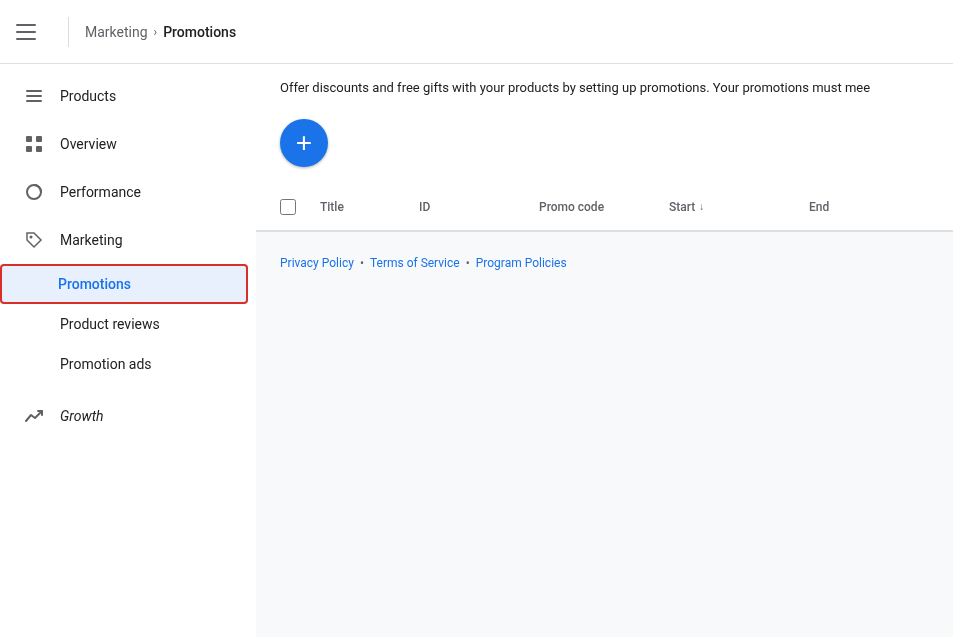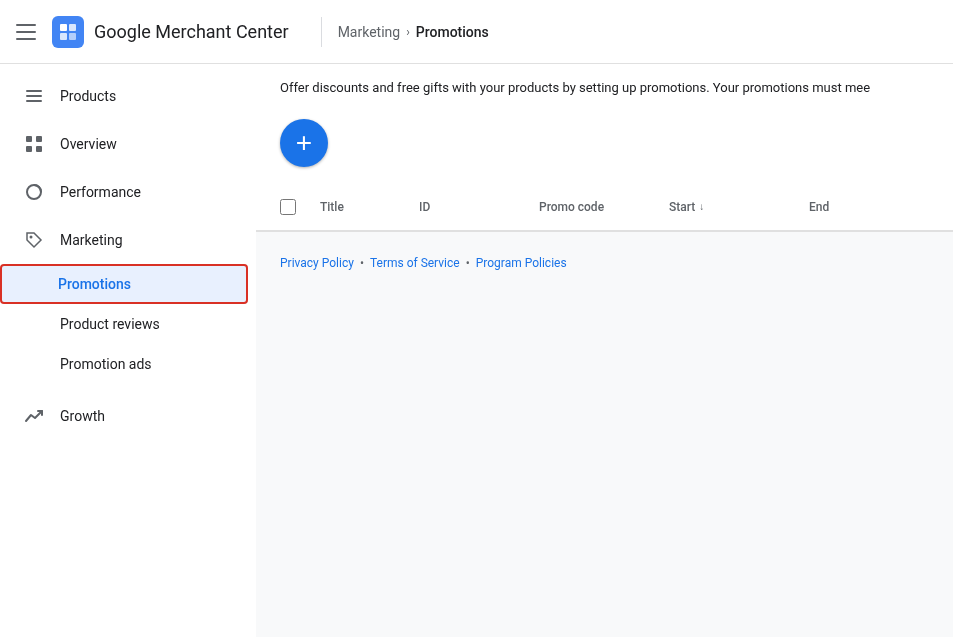--- a/index.html
+++ b/index.html
@@ -202,31 +202,20 @@
   </style>
 </head>
 <body>
 
 <div class="top-header">
   <div class="hamburger-icon">
     <span></span>
       <span></span>
       <span></span>
   </div>
-  <div class="logo-area">
-    <div class="logo-icon">
-      <svg width="20" height="20" viewBox="0 0 20 20">
-        <rect x="2" y="2" width="7" height="7" rx="1" fill="#fff"></rect>
-        <rect x="11" y="2" width="7" height="7" rx="1" fill="#fff" opacity="0.8"></rect>
-        <rect x="2" y="11" width="7" height="7" rx="1" fill="#fff" opacity="0.8"></rect>
-        <rect x="11" y="11" width="7" height="7" rx="1" fill="#fff" opacity="0.6"></rect>
-      </svg>
-    </div>
-    <span class="app-title">Google Merchant Center</span>
-  </div>
   <div class="header-divider"></div>
   <div class="breadcrumb">
     <span class="breadcrumb-parent">Marketing</span>
     <span class="breadcrumb-arrow">›</span>
     <span class="breadcrumb-current">Promotions</span>
   </div>
 </div>
 
 <div class="main-layout">
 
@@ -278,21 +267,21 @@
     <div class="nav-sub-item active">
       <span>Promotions</span>
     </div>
     <div class="nav-sub-item">
       <span>Product reviews</span>
     </div>
     <div class="nav-sub-item">
       <span>Promotion ads</span>
     </div>
 
-    <div class="nav-item" style="margin-top: 8px;">
+    <div class="nav-item" style="margin-top: 8px; font-style: italic;">
       <span class="nav-icon">
         <svg width="20" height="20" viewBox="0 0 20 20" fill="none">
           <polyline points="2,15 7,9 11,12 18,5" stroke="#5f6368" stroke-width="2" fill="none" stroke-linecap="round" stroke-linejoin="round"></polyline>
           <polyline points="14,5 18,5 18,9" stroke="#5f6368" stroke-width="2" fill="none" stroke-linecap="round" stroke-linejoin="round"></polyline>
         </svg>
       </span>
       <span>Growth</span>
     </div>
   </nav>
 

